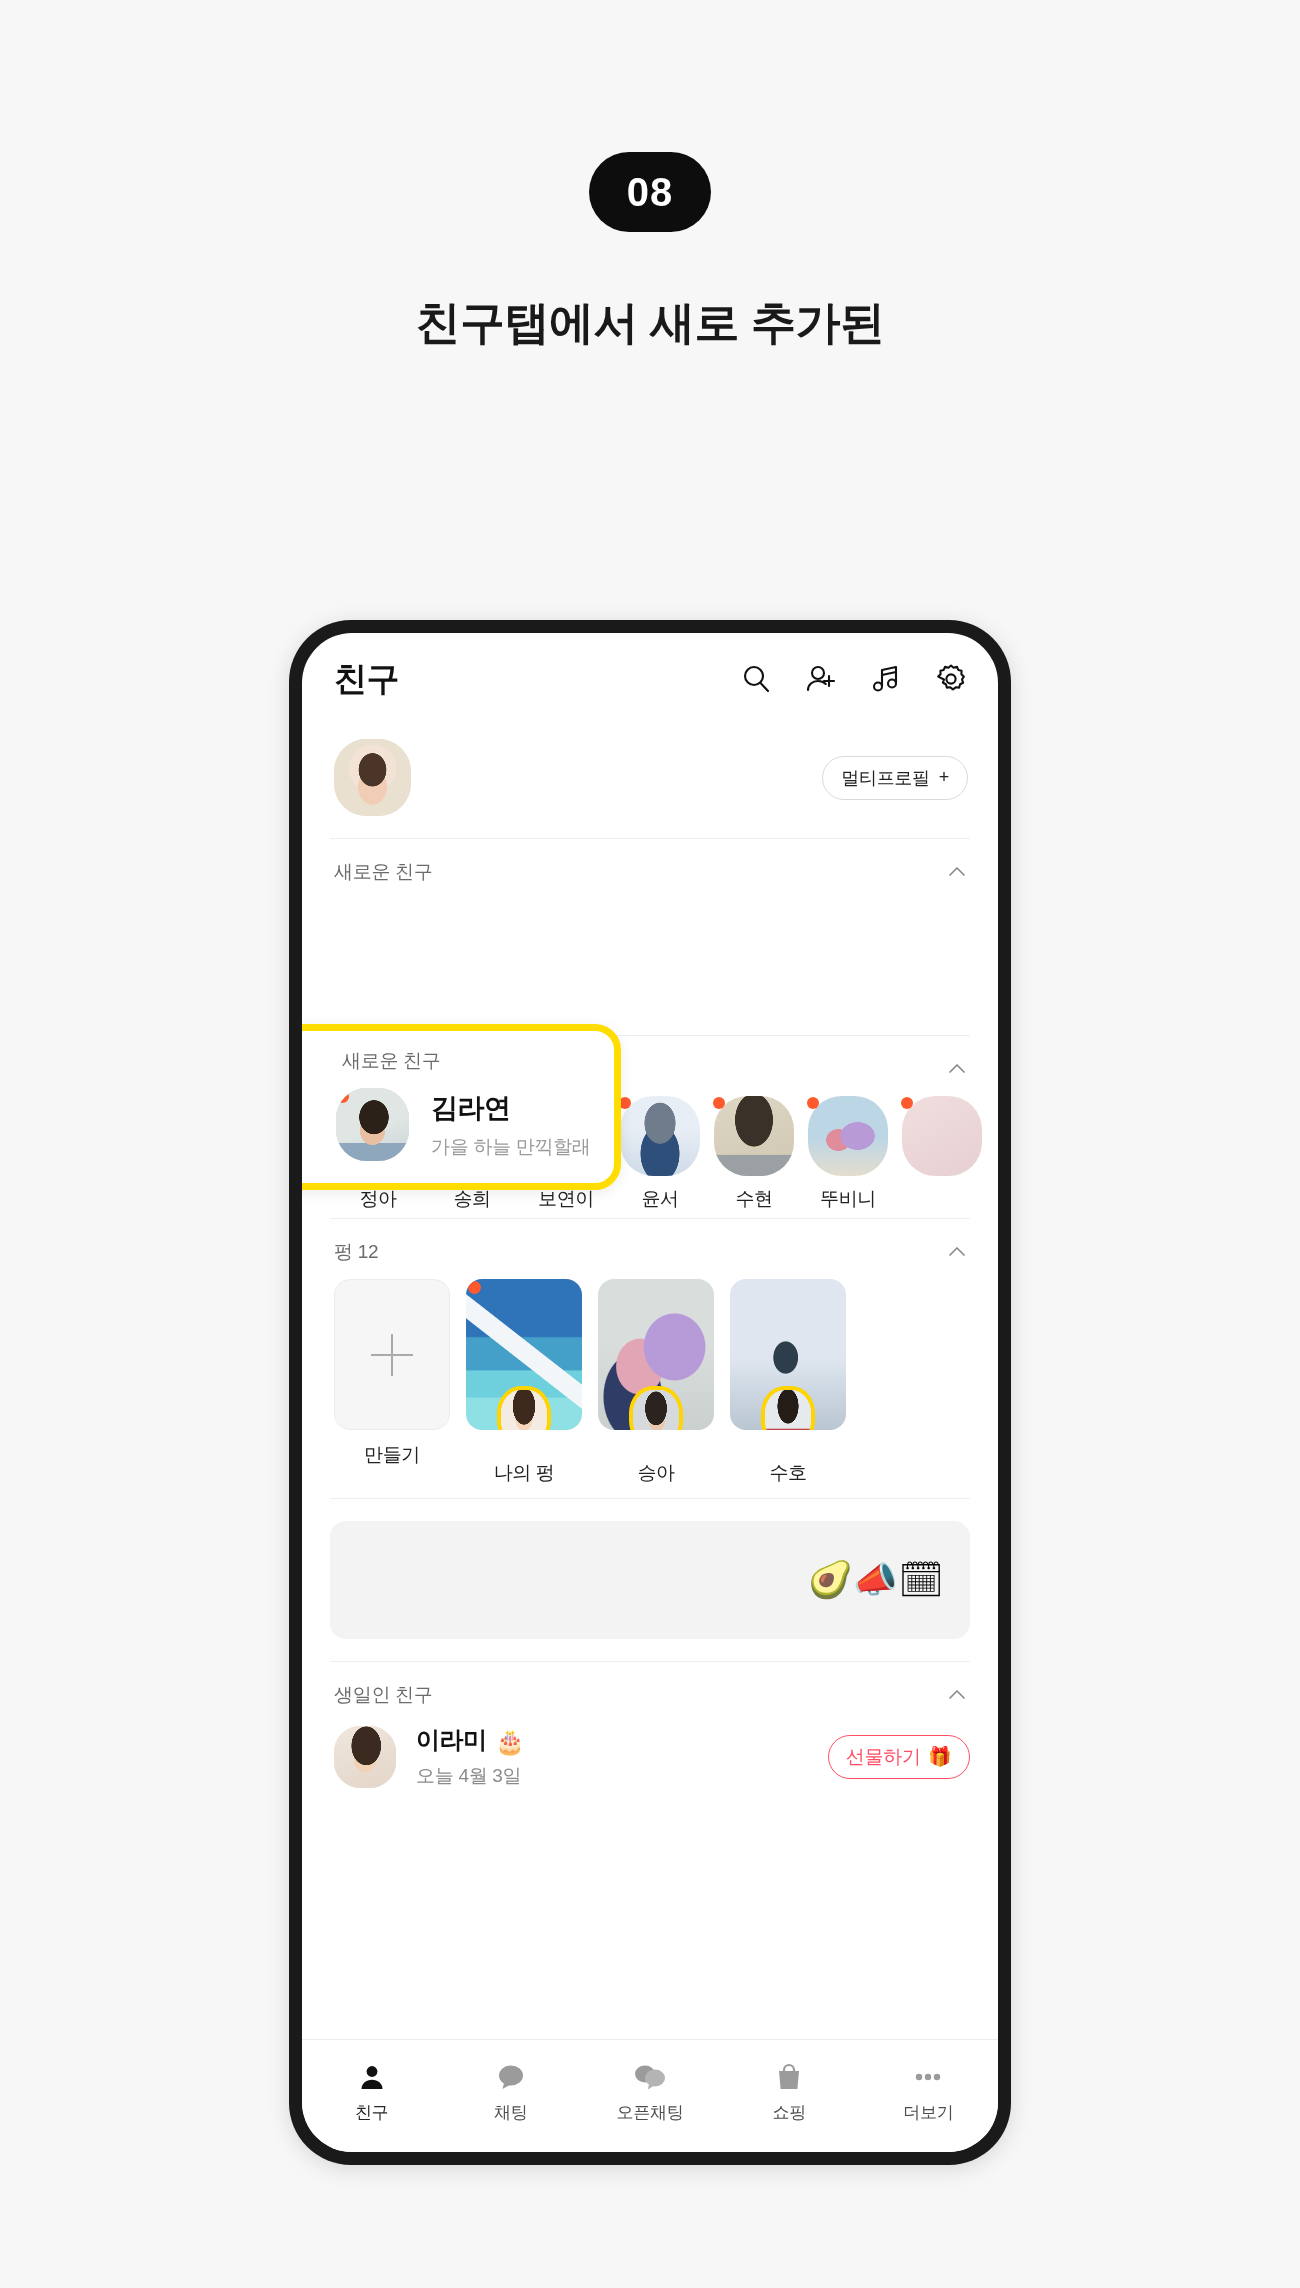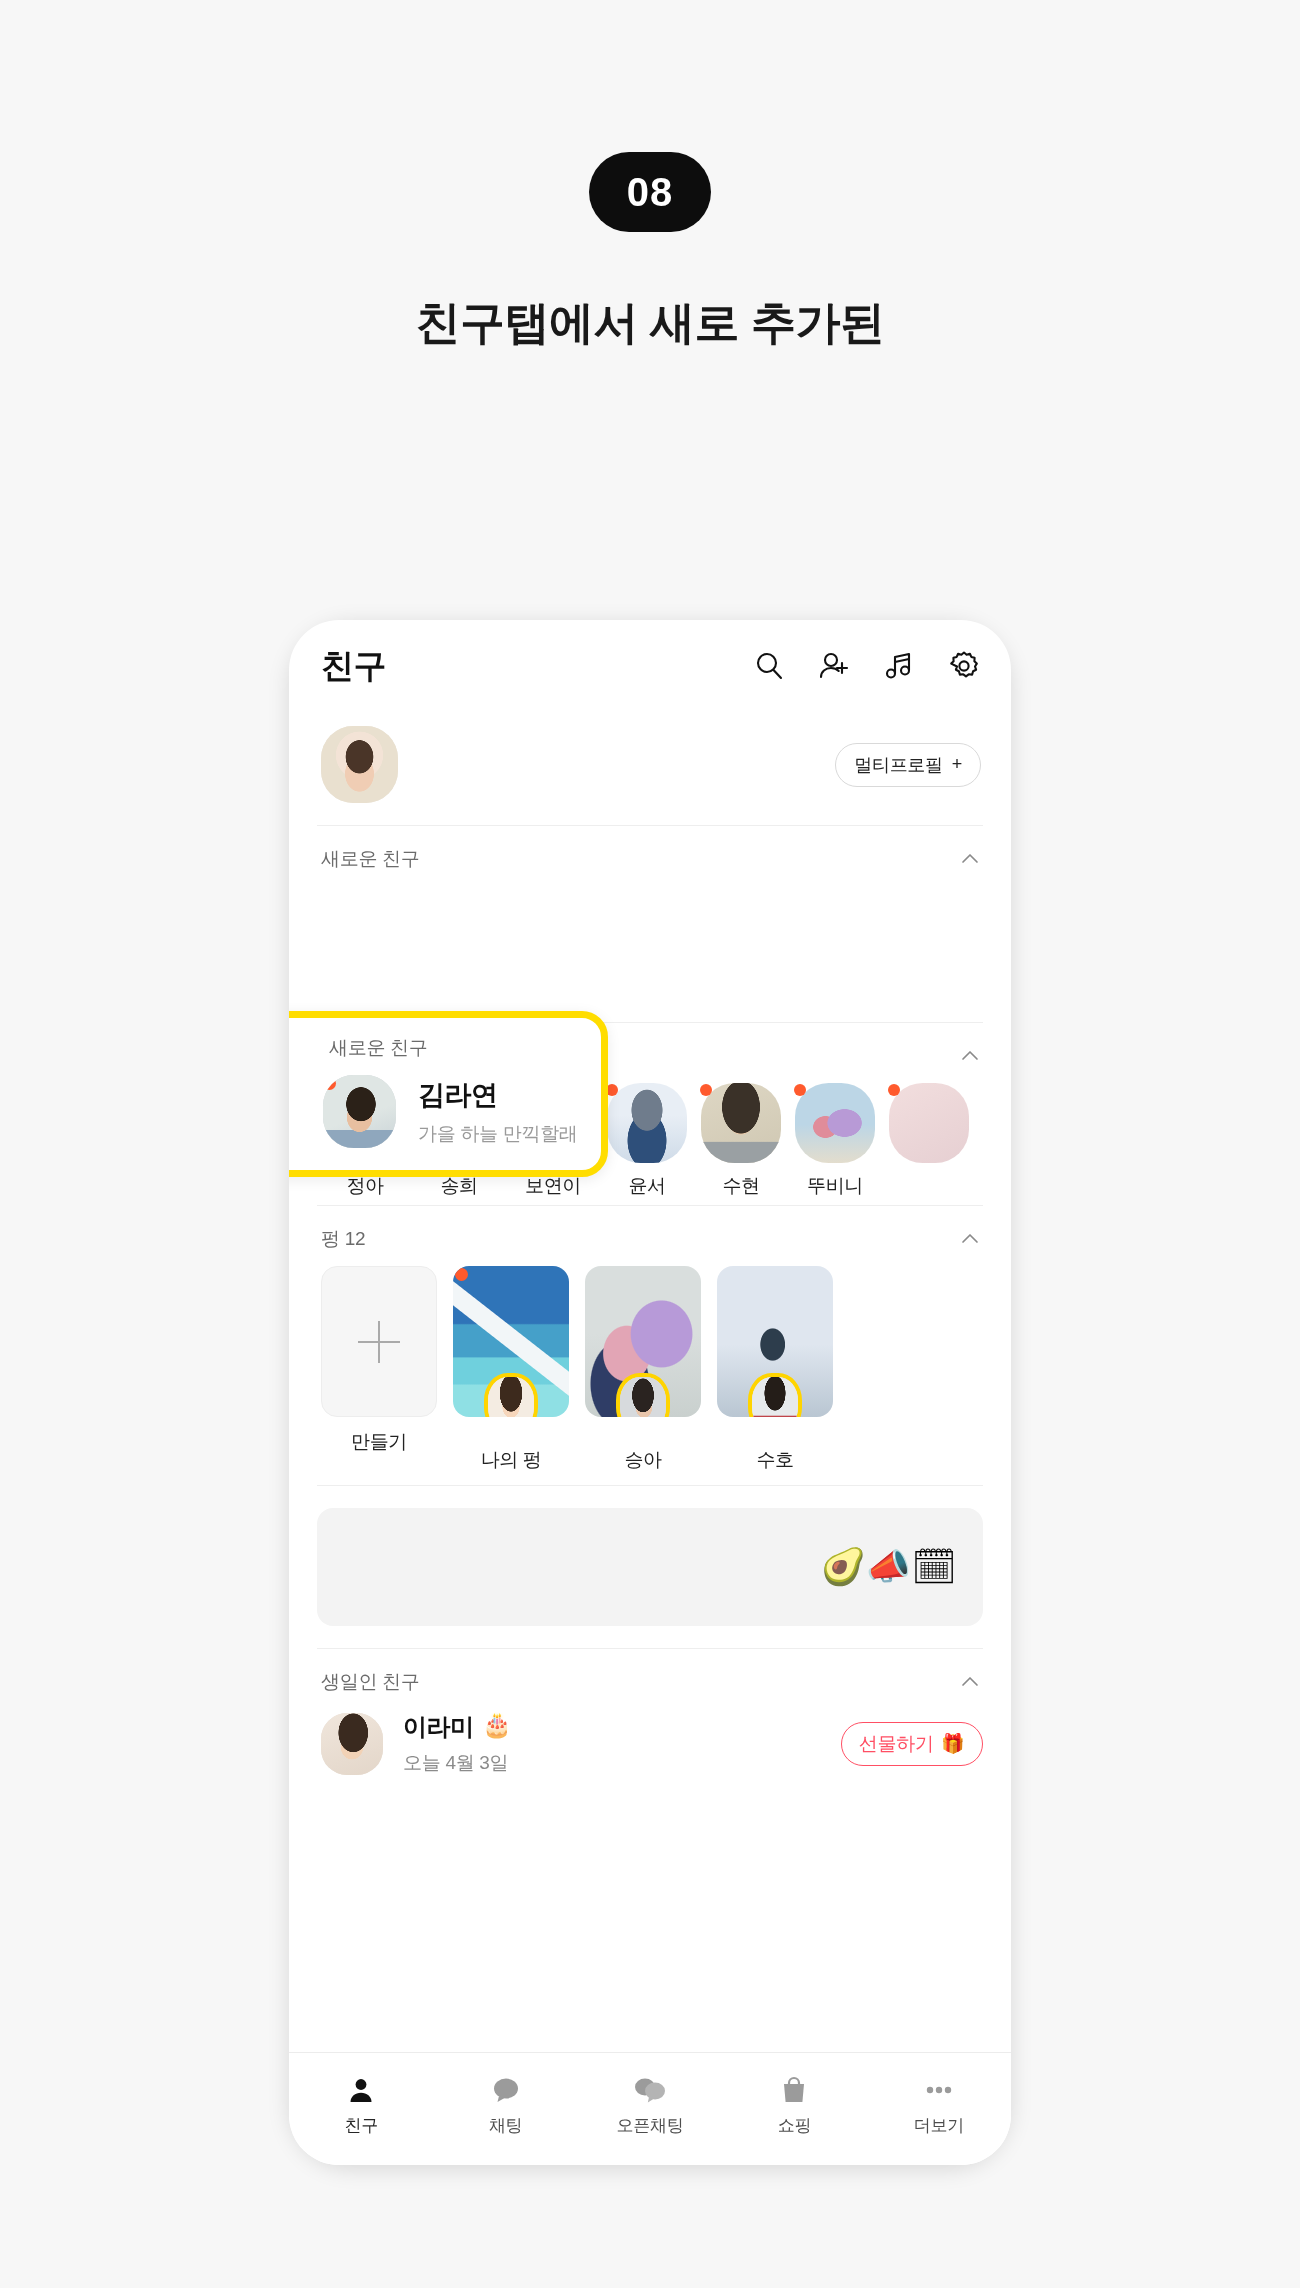--- a/index.html
+++ b/index.html
@@ -54,20 +54,21 @@
 
   
   .phone {
     position: absolute;
     left: 289px;
     top: 620px;
     width: 722px;
     height: 1545px;
     background: #1a1a1a;
     border-radius: 62px;
+    padding: 13px;
     box-sizing: border-box;
     box-shadow: 0 4px 22px rgba(0,0,0,0.13);
   }
   .screen {
     width: 100%;
     height: 100%;
     background: #ffffff;
     border-radius: 50px;
     overflow: hidden;
     position: relative;
@@ -357,21 +358,21 @@
     background: #e8ded4;
     position: relative;
   }
   .bday-texts { margin-left: 20px; }
   .bday-name {
     font-size: 24px;
     font-weight: 700;
     color: #111;
     letter-spacing: -0.4px;
     display: flex;
-    align-items: flex-start;
+    align-items: flex-end;
     gap: 9px;
   }
   .bday-date {
     font-size: 19px;
     color: #8b8b8b;
     margin-top: 7px;
     letter-spacing: -0.3px;
   }
   .gift-btn {
     margin-left: auto;

